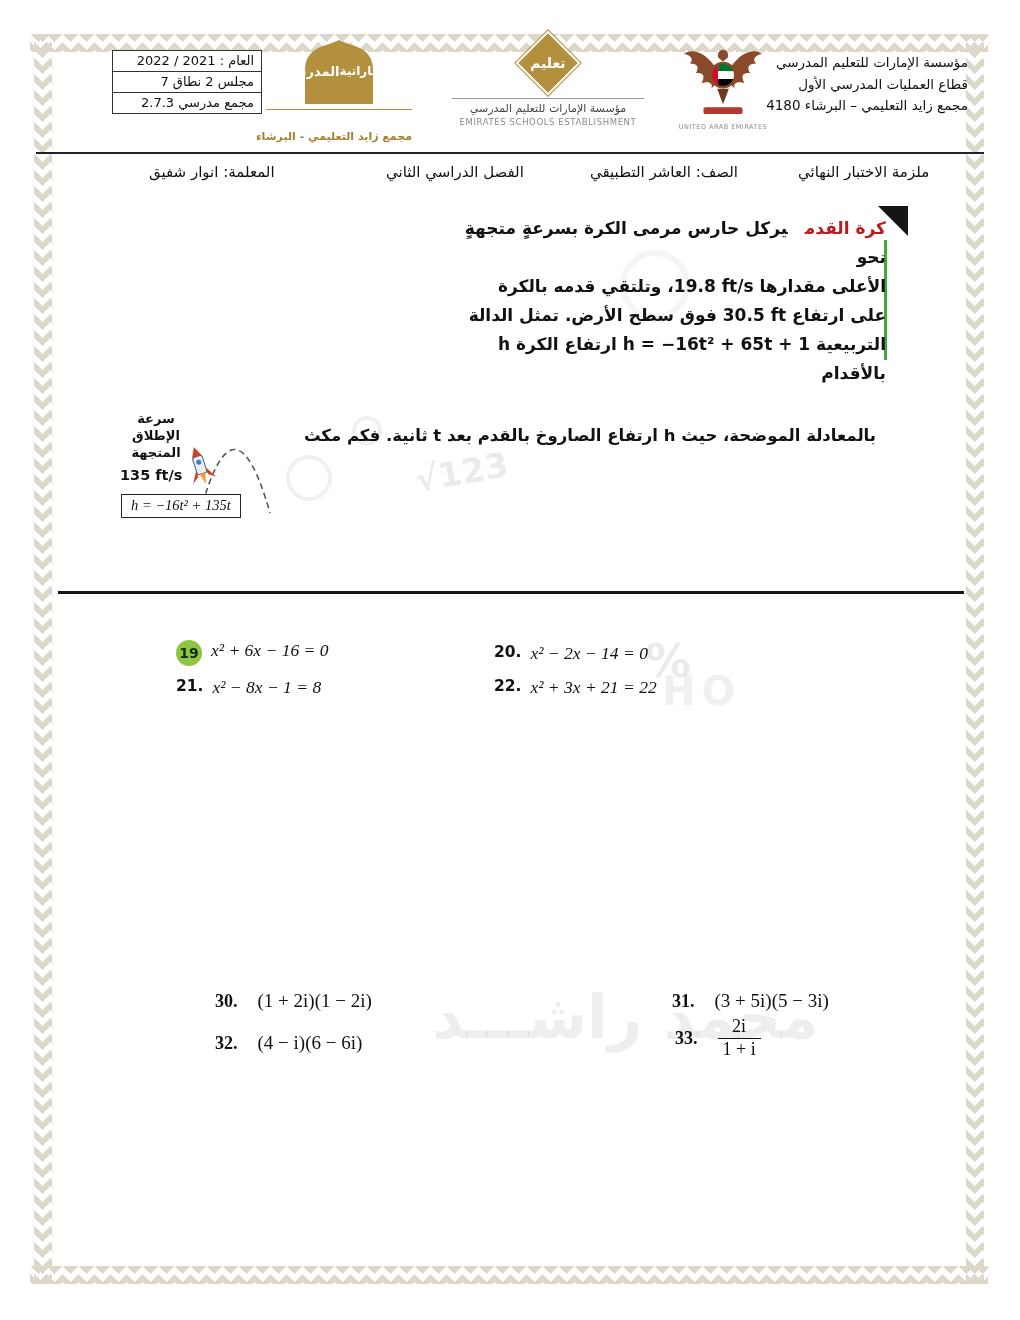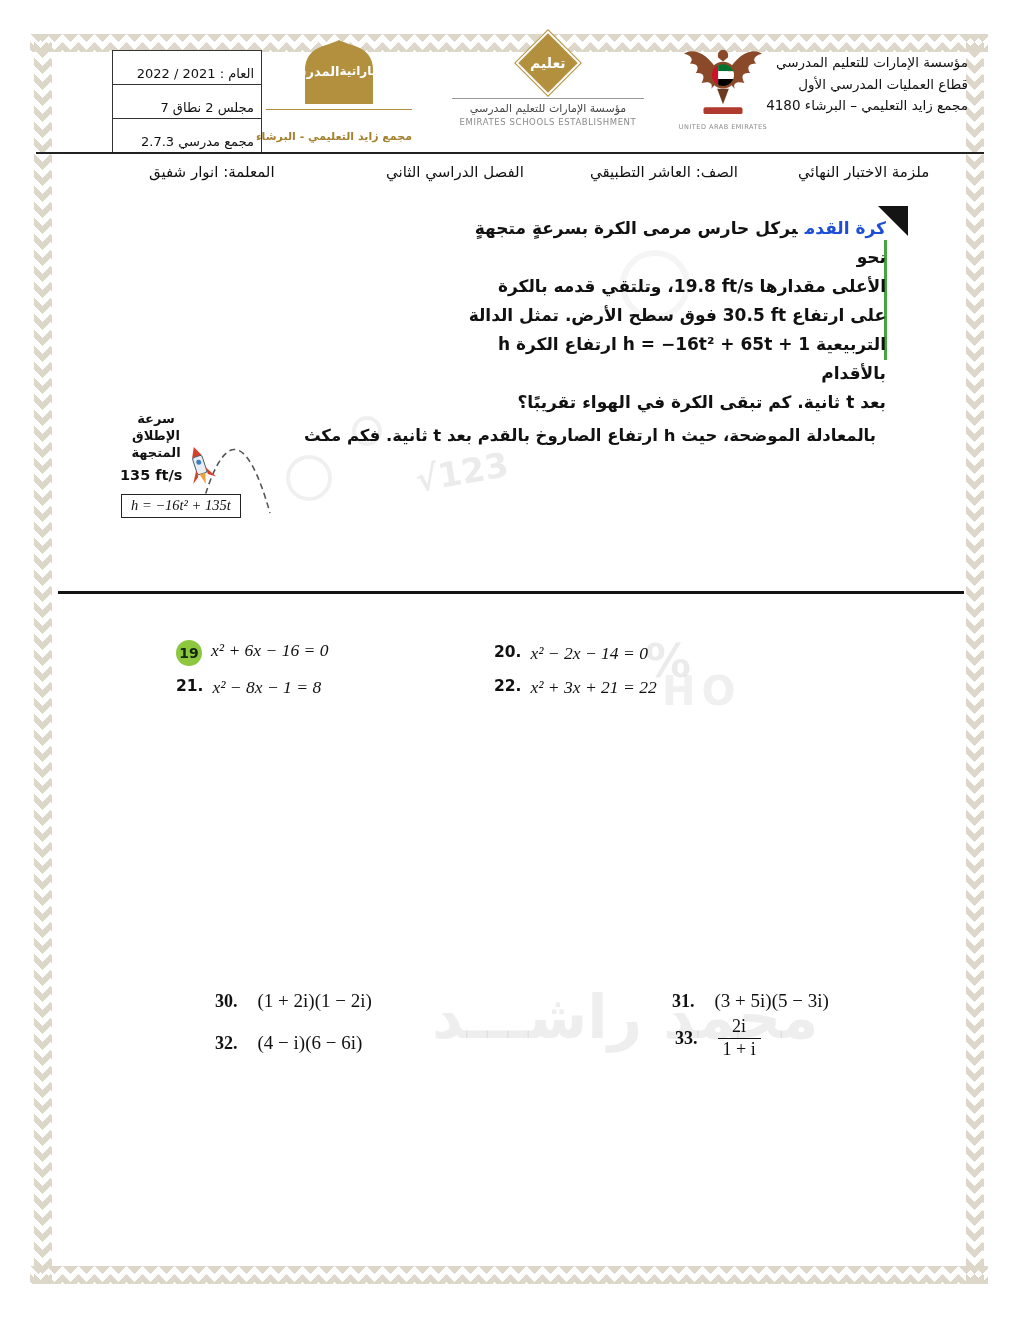--- a/index.html
+++ b/index.html
@@ -14,21 +14,21 @@
       linear-gradient(225deg,#dcd7c9 25%,transparent 25%) -8px 0/16px 16px,
       linear-gradient(315deg,#dcd7c9 25%,transparent 25%) 0 0/16px 16px,
       linear-gradient(45deg,#dcd7c9 25%,transparent 25%) 0 0/16px 16px;}
   .zz-top{left:30px;top:34px;width:958px;height:18px}
   .zz-bottom{left:30px;top:1266px;width:958px;height:18px}
   .zz-left{left:34px;top:34px;width:18px;height:1250px}
   .zz-right{left:966px;top:34px;width:18px;height:1250px}
 
   
   .left-box{position:absolute;left:112px;top:50px;width:150px;border:1px solid #333;direction:rtl;font-size:13px;background:#fff}
-  .left-box .row{padding:15px 7px 3px;border-bottom:1px solid #333;text-align:right;white-space:nowrap}
+  .left-box .row{padding:2px 7px 3px;border-bottom:1px solid #333;text-align:right;white-space:nowrap}
   .left-box .row:last-child{border-bottom:0}
 
   .school-logo{position:absolute;left:266px;top:40px;width:146px;text-align:center}
   .arch-wrap{position:relative;width:80px;height:64px;margin:0 auto}
   .arch-text{position:absolute;inset:0;display:flex;flex-direction:row;align-items:center;justify-content:center;color:#fff;font-weight:bold;line-height:1.15}
   .arch-text .l1{font-size:13px}.arch-text .l2{font-size:12px}
   .school-sub{margin-top:5px;border-top:1.5px solid #b3903e;padding-top:20px;color:#a5812f;font-size:11px;font-weight:bold;direction:rtl;white-space:nowrap}
 
   .ese-logo{position:absolute;left:452px;top:36px;width:192px;text-align:center}
   .ese-mark{width:42px;height:42px;margin:6px auto 14px;background:#b3903e;transform:rotate(45deg);display:flex;align-items:center;justify-content:center;box-shadow:0 0 0 2px #fff,0 0 0 3px #b3903e}
@@ -46,21 +46,21 @@
   .meta{position:absolute;top:163px;font-size:15px;direction:rtl;white-space:nowrap}
   .meta-booklet{left:798px}
   .meta-grade{left:590px}
   .meta-term{left:386px}
   .meta-teacher{left:149px}
 
   
   .corner-tri{position:absolute;left:878px;top:206px;width:0;height:0;border-left:30px solid transparent;border-top:30px solid #141414}
   .green-bar{position:absolute;left:884px;top:240px;width:3px;height:120px;background:#45a63d}
   .soccer{position:absolute;left:450px;top:214px;width:436px;direction:rtl;text-align:right;font-weight:bold;font-size:17px;line-height:29px}
-  .soccer .label{color:#1d4ed8;margin-left:7px}
+  .soccer .label{color:#b91c1c;margin-left:17px}
 
   
   .q9{position:absolute;left:298px;top:423px;width:578px;direction:rtl;text-align:right;font-weight:bold;font-size:16.5px;line-height:26px}
   .q9 .qnum{display:inline-block;direction:ltr;margin-left:7px}
   .q9 .label{color:#e8611c;margin-left:7px}
 
   
   .diag-labels{position:absolute;left:118px;top:410px;width:76px;text-align:center;font-size:13px;font-weight:bold;line-height:17px;direction:rtl}
   .diag-speed{position:absolute;left:120px;top:467px;font-size:14.5px;font-weight:bold;direction:ltr}
   .diag-arc{position:absolute;left:196px;top:416px}
@@ -186,21 +186,20 @@
 
   <div class="corner-tri"></div>
   <div class="green-bar"></div>
   <div class="soccer">
     <div>
       <span class="label">كرة القدم</span><span>يركل حارس مرمى الكرة بسرعةٍ متجهةٍ نحو</span>
     </div>
     <div>الأعلى مقدارها ⁦19.8 ft/s⁩، وتلتقي قدمه بالكرة</div>
     <div>على ارتفاع ⁦30.5 ft⁩ فوق سطح الأرض. تمثل الدالة</div>
     <div>التربيعية ⁦h = −16t² + 65t + 1⁩ ارتفاع الكرة ⁦h⁩ بالأقدام</div>
-    <div>بعد ⁦t⁩ ثانية. كم تبقى الكرة في الهواء تقريبًا؟</div>
   </div>
 
   <div class="q9">
     <div>بالمعادلة الموضحة، حيث ⁦h⁩ ارتفاع الصاروخ بالقدم بعد ⁦t⁩ ثانية. فكم مكث</div>
   </div>
 
   <div class="diag-labels">
     <div>سرعة</div>
     <div>الإطلاق</div>
     <div>المتجهة</div>

